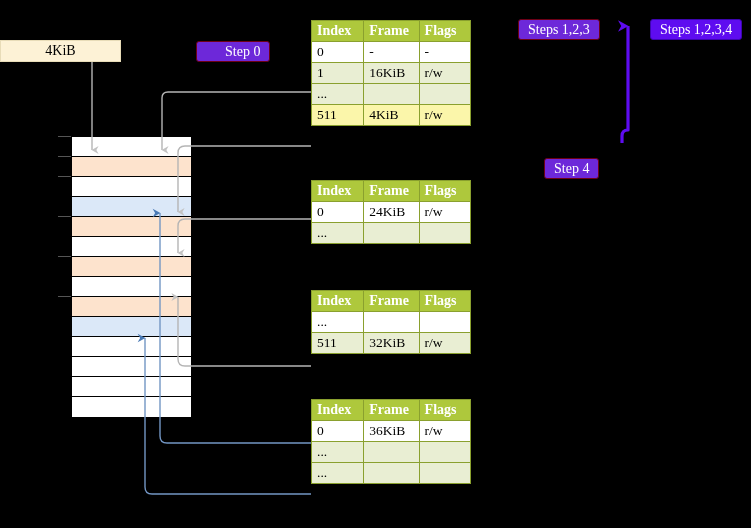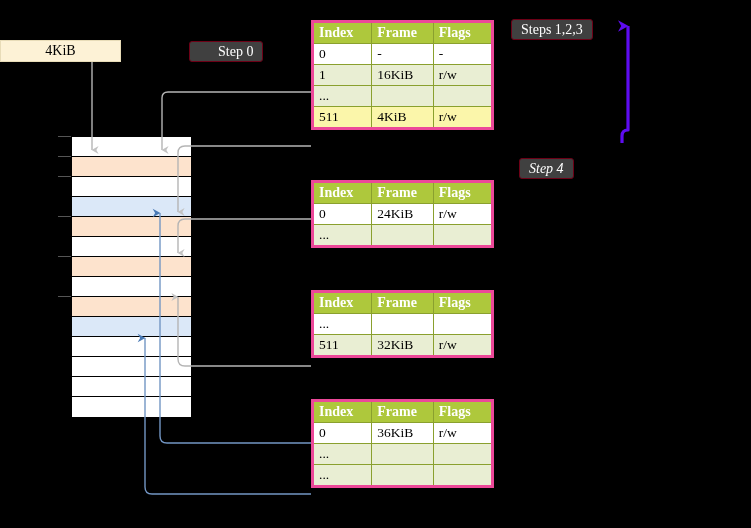--- a/index.html
+++ b/index.html
@@ -42,31 +42,32 @@
     position: absolute;
     color: #ffffff;
     font-size: 14px;
     line-height: 19px;
     padding: 0 9px;
     box-sizing: border-box;
     white-space: nowrap;
     border-radius: 3px;
   }
   .badge-red {
-    background: #404040;
+    background: #6d28d9;
     border: 1px solid #6d0016;
+    margin-left: 7px;
   }
   .badge-purple {
     background: #5e0cf0;
     border: 1px solid #3d05b0;
   }
   #badge-step0  { left: 189px; top: 41px; padding-left: 28px; }
   #badge-step123{ left: 511px; top: 19px; }
   #badge-step1234{ left: 650px; top: 19px; }
-  #badge-step4  { left: 519px; top: 158px; font-style: italic; }
+  #badge-step4  { left: 537px; top: 158px; }
 
   
   .memcol {
     position: absolute;
     left: 71px;
     top: 136px;
     width: 119px;
     height: 278px;
     border: 1px solid #000000;
     box-sizing: border-box;
@@ -91,23 +92,23 @@
     left: 58px;
     width: 13px;
     height: 1px;
     background: #555555;
   }
 
   
   .ptable {
     position: absolute;
     left: 311px;
-    width: 183px;
+    width: 160px;
     border-collapse: collapse;
-    border: 3px solid #ec4899;
+    border: 1px solid #ec4899;
     background: #ffffff;
     font-size: 13.5px;
     color: #000000;
   }
   .ptable th, .ptable td {
     border: 1px solid #8aa02e;
     padding: 2px 5px;
     text-align: left;
     height: 19px;
     box-sizing: border-box;
@@ -140,20 +141,21 @@
 </style>
 </head>
 <body>
 
 <div class="stage">
 
   <div class="size-box">4KiB</div>
 
   <div class="badge badge-red" id="badge-step0">Step 0</div>
   <div class="badge badge-red" id="badge-step123">Steps 1,2,3</div>
+  <div class="badge badge-purple" id="badge-step1234">Steps 1,2,3,4</div>
   <div class="badge badge-red" id="badge-step4">Step 4</div>
 
   <div class="memcol" id="memory-column">
       <div class="memrow mem-white" style="top: 0px;"></div>
       <div class="memrow mem-peach" style="top: 20px;"></div>
       <div class="memrow mem-white" style="top: 40px;"></div>
       <div class="memrow mem-blue" style="top: 60px;"></div>
       <div class="memrow mem-peach" style="top: 80px;"></div>
       <div class="memrow mem-white" style="top: 100px;"></div>
       <div class="memrow mem-peach" style="top: 120px;"></div>

